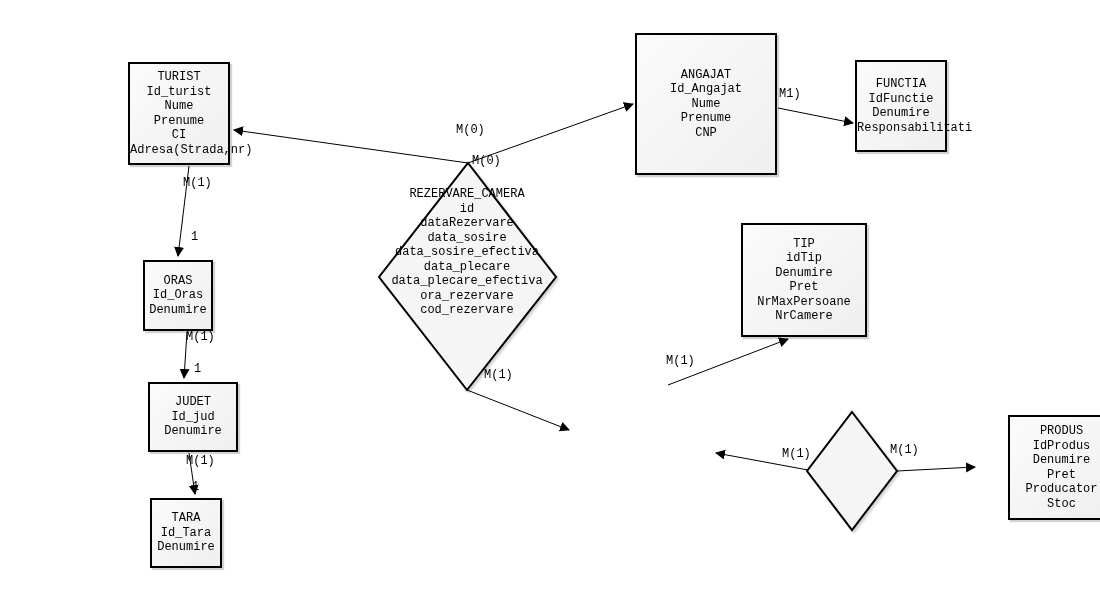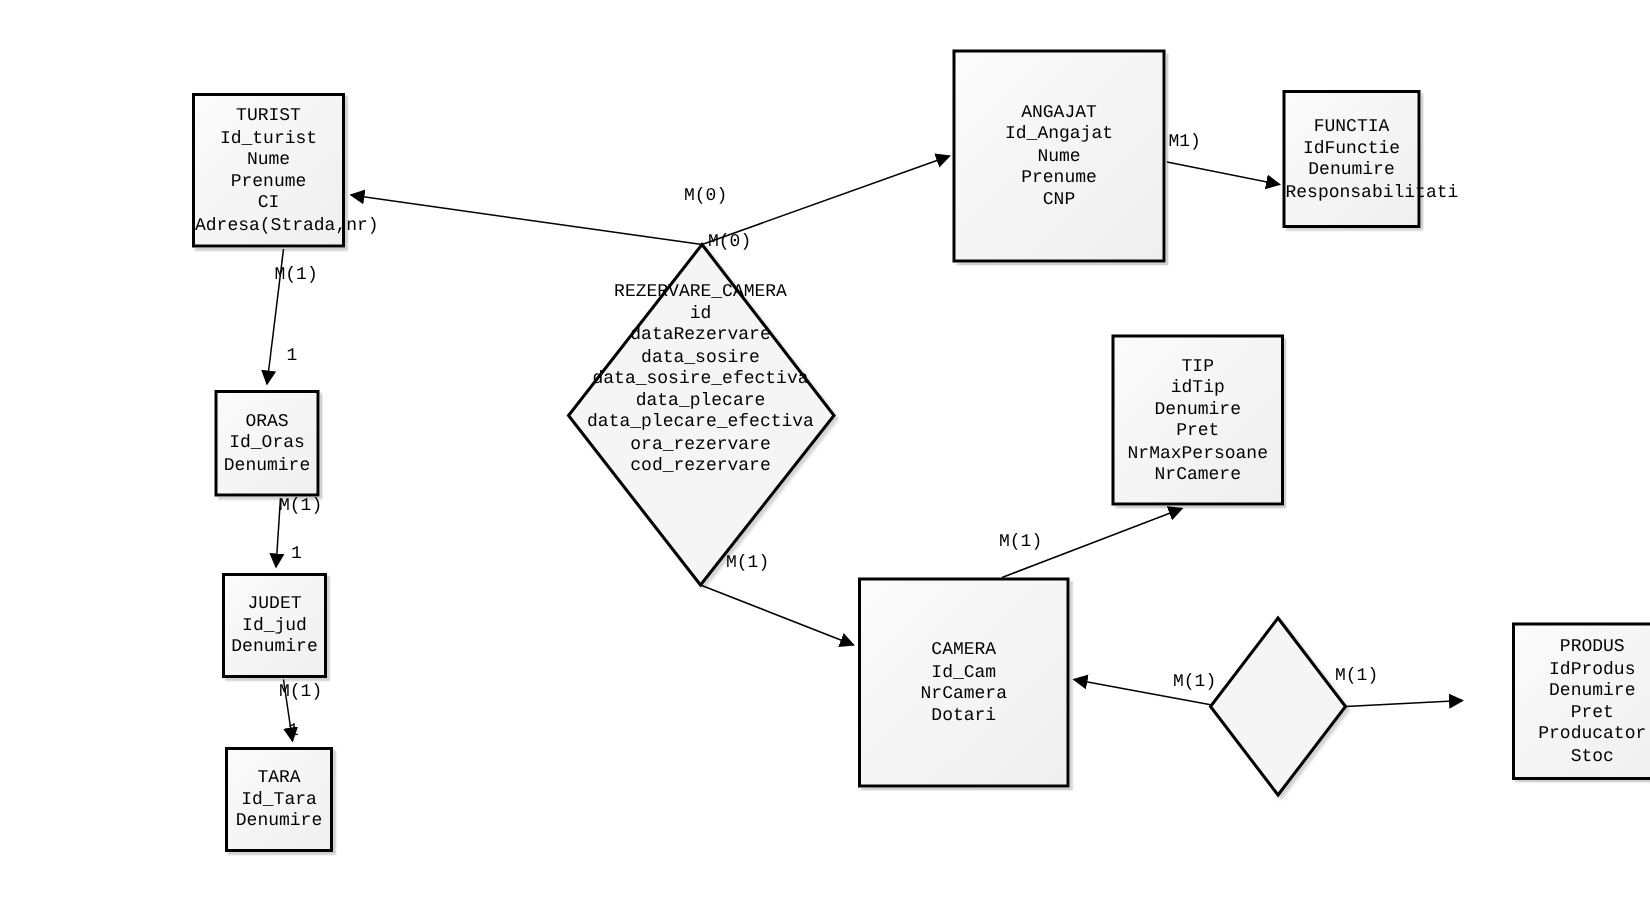--- a/index.html
+++ b/index.html
@@ -83,21 +83,21 @@
     <div class="attr">CI</div>
     <div class="attr">Adresa(Strada,nr)</div>
   </div>
 
   <div class="entity" style="left:143px; top:260px; width:70px; height:71px;">
     <div class="ttl">ORAS</div>
     <div class="attr">Id_Oras</div>
     <div class="attr">Denumire</div>
   </div>
 
-  <div class="entity" style="left:148px; top:382px; width:70px; height:70px;">
+  <div class="entity" style="left:148px; top:382px; width:90px; height:70px;">
     <div class="ttl">JUDET</div>
     <div class="attr">Id_jud</div>
     <div class="attr">Denumire</div>
   </div>
 
   <div class="entity" style="left:150px; top:498px; width:72px; height:70px;align-items:center;">
     <div class="ttl">TARA</div>
     <div class="attr">Id_Tara</div>
     <div class="attr">Denumire</div>
   </div>
@@ -110,35 +110,29 @@
     <div class="attr">CNP</div>
   </div>
 
   <div class="entity" style="left:855px; top:60px; width:92px; height:92px;">
     <div class="ttl">FUNCTIA</div>
     <div class="attr">IdFunctie</div>
     <div class="attr">Denumire</div>
     <div class="attr">Responsabilitati</div>
   </div>
 
-  <div class="entity" style="left:741px; top:223px; width:115px; height:114px;">
+  <div class="entity" style="left:741px; top:223px; width:126px; height:114px;">
     <div class="ttl">TIP</div>
     <div class="attr">idTip</div>
     <div class="attr">Denumire</div>
     <div class="attr">Pret</div>
     <div class="attr">NrMaxPersoane</div>
     <div class="attr">NrCamere</div>
   </div>
 
-  <div class="entity" style="left:572px; top:385px; width:141px; height:140px;">
-    <div class="ttl">CAMERA</div>
-    <div class="attr">Id_Cam</div>
-    <div class="attr">NrCamera</div>
-    <div class="attr">Dotari</div>
-  </div>
 
   <div class="entity" style="left:1008px; top:415px; width:107px; height:105px;">
     <div class="ttl">PRODUS</div>
     <div class="attr">IdProdus</div>
     <div class="attr">Denumire</div>
     <div class="attr">Pret</div>
     <div class="attr">Producator</div>
     <div class="attr">Stoc</div>
   </div>
 

